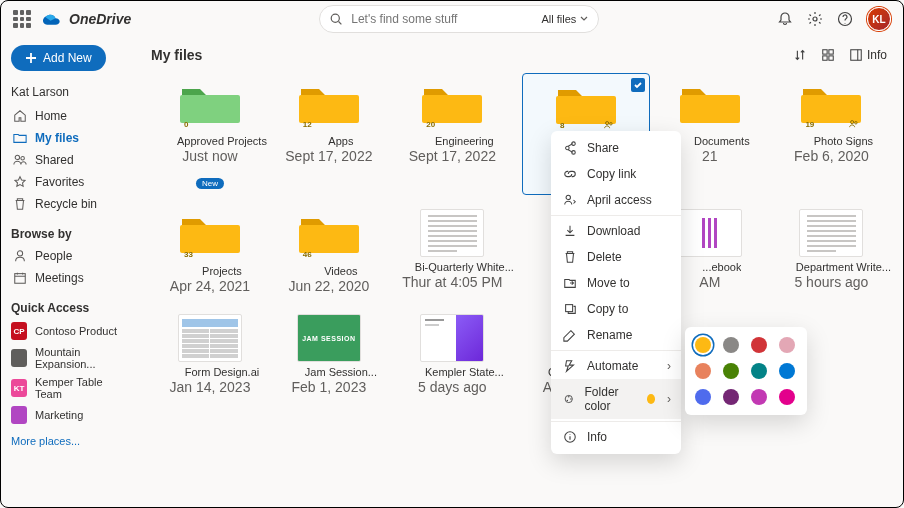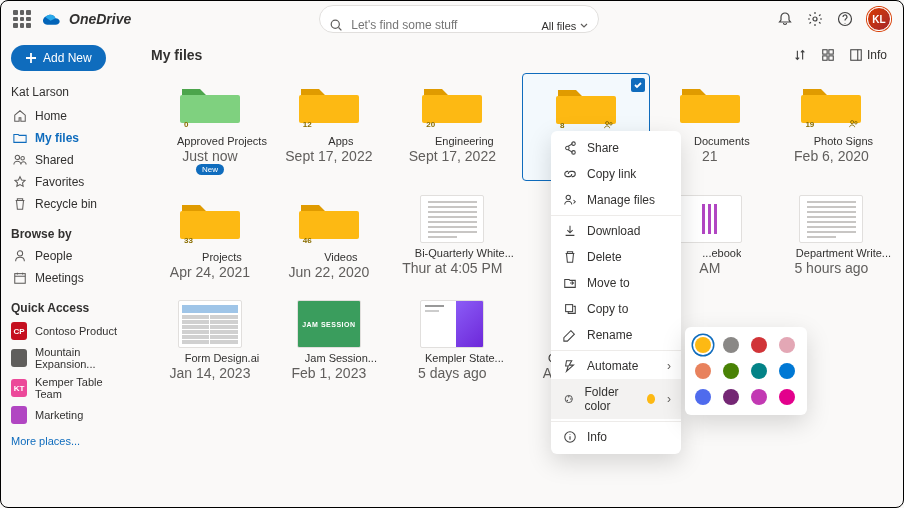--- a/index.html
+++ b/index.html
@@ -3,21 +3,21 @@
 <meta charset="utf-8">
 <style>
 * { margin: 0; padding: 0; box-sizing: border-box; font-family: 'Segoe UI', -apple-system, sans-serif; }
 body { background: #faf9f8; width: 904px; height: 508px; overflow: hidden; position: relative; border: 1px solid #000; border-radius: 8px; }
 .header { height: 36px; display: flex; align-items: center; padding: 0 12px; gap: 8px; }
 .app-launcher { width: 18px; height: 18px; display: grid; grid-template-columns: repeat(3,1fr); gap: 2px; cursor: pointer; }
 .app-launcher span { background: #616161; border-radius: 1px; }
 .logo-wrap { display: flex; align-items: center; gap: 6px; margin-left: 4px; font-style: italic; }
 .logo-cloud { width: 20px; height: 14px; }
 .logo-text { font-size: 14px; font-weight: 600; color: #323130; }
-.search-box { margin-left: 180px; width: 280px; height: 28px; background: #fff; border: 1px solid #e1dfdd; border-radius: 16px; display: flex; align-items: flex-end; padding: 0 10px; gap: 8px; }
+.search-box { margin-left: 180px; width: 280px; height: 28px; background: #fff; border: 1px solid #e1dfdd; border-radius: 16px; display: flex; align-items: center; padding: 0 10px; gap: 8px; }
 .search-box input { border: none; outline: none; flex: 1; font-size: 12px; color: #605e5c; background: transparent; }
 .search-filter { font-size: 11px; color: #323130; display: flex; align-items: center; gap: 4px; cursor: pointer; }
 .header-icons { margin-left: auto; display: flex; align-items: center; gap: 14px; }
 .header-icons svg { cursor: pointer; }
 .avatar { width: 24px; height: 24px; border-radius: 50%; background: linear-gradient(135deg,#d83b01,#a4262c); border: 1px solid #fff; box-shadow: 0 0 0 1px #d83b01; display:flex; align-items:center; justify-content:center; color:#fff; font-size:10px; font-weight:600;}
 
 .sidebar { position: absolute; left: 0; top: 36px; width: 140px; padding: 8px 10px; }
 .add-new { background: #0f6cbd; color: #fff; border: none; border-radius: 16px; padding: 6px 14px; font-size: 12px; display: flex; align-items: center; gap: 6px; cursor: pointer; }
 .username { font-size: 12px; color: #323130; margin-top: 14px; margin-bottom: 6px; }
 .nav-item { display: flex; align-items: center; gap: 8px; padding: 4px 2px; font-size: 12px; color: #323130; cursor: pointer; }
@@ -36,21 +36,21 @@
 .info-toggle { display: flex; align-items: center; gap: 4px; font-size: 12px; color: #323130; cursor: pointer; }
 
 .grid { display: grid; grid-template-columns: repeat(6, 1fr); gap: 8px 6px; }
 .file-item { display: flex; flex-direction: column; align-items: center; cursor: pointer; position: relative; padding: 6px 2px; }
 .file-item.selected { border: 1.5px solid #0f6cbd; border-radius: 4px; background: #f3f9fd; }
 .check { position: absolute; top: 4px; right: 4px; width: 14px; height: 14px; background: #0f6cbd; border-radius: 2px; display: flex; align-items: center; justify-content: center; }
 .folder-svg { width: 64px; height: 48px; }
 .file-thumb { width: 64px; height: 48px; background: #fff; border: 1px solid #e1dfdd; border-radius: 2px; display: flex; align-items: center; justify-content: center; overflow: hidden; position:relative; }
 .file-name { font-size: 11px; color: #323130; margin-top: 4px; text-align: center; max-width: 100px; white-space: nowrap; overflow: hidden; text-overflow: ellipsis; margin-left: 24px; }
 .file-meta { font-size: 14px; color: #605e5c; margin-top: 1px; }
-.new-badge { background: #0f6cbd; color: #fff; font-size: 8px; padding: 1px 6px; border-radius: 8px; margin-top: 0; }
+.new-badge { background: #0f6cbd; color: #fff; font-size: 8px; padding: 1px 6px; border-radius: 8px; margin-top: 14px; }
 .folder-count { position: absolute; bottom: 2px; left: 6px; font-size: 8px; color: #8a6d00; font-weight: 600; }
 .share-icon { position: absolute; bottom: 2px; right: 4px; }
 
 .context-menu { position: absolute; left: 550px; top: 130px; width: 130px; background: #fff; border-radius: 6px; box-shadow: 0 8px 24px rgba(0,0,0,0.15); padding: 4px 0; z-index: 100; }
 .ctx-item { display: flex; align-items: center; gap: 10px; padding: 6px 12px; font-size: 12px; color: #323130; cursor: pointer; position: relative; }
 .ctx-item.has-sub::after { content: '›'; position: absolute; right: 10px; color: #605e5c; }
 .ctx-item.highlighted { background: #f3f2f1; }
 .ctx-color-dot { width: 10px; height: 10px; border-radius: 50%; background: #fdb913; margin-left: auto; margin-right: 14px; }
 
 .color-picker { position: absolute; left: 684px; top: 326px; background: #fff; border-radius: 6px; box-shadow: 0 8px 24px rgba(0,0,0,0.15); padding: 10px; display: grid; grid-template-columns: repeat(4, 18px); gap: 10px; z-index: 101; }
@@ -442,21 +442,21 @@
       <svg width="14" height="14" viewBox="0 0 16 16">
         <path d="M6 8a3 3 0 0 1 3-3h2a3 3 0 0 1 0 6h-1M10 8a3 3 0 0 1-3 3H5a3 3 0 0 1 0-6h1" fill="none" stroke="#424242" stroke-width="1.2"></path>
       </svg>
       <span>Copy link</span>
     </div>
   <div class="ctx-item">
       <svg width="14" height="14" viewBox="0 0 16 16">
         <circle cx="6" cy="5" r="2.5" fill="none" stroke="#424242" stroke-width="1.2"></circle>
         <path d="M2 13c0-2 2-3.5 4-3.5s4 1.5 4 3.5M12 8l2 2-2 2" fill="none" stroke="#424242" stroke-width="1.2"></path>
       </svg>
-      <span>Manage files</span>
+      <span>April access</span>
     </div>
   <div style="height:1px;background:#edebe9;margin:2px 0"></div>
   <div class="ctx-item">
       <svg width="14" height="14" viewBox="0 0 16 16">
         <path d="M8 2v8M5 7l3 3 3-3M3 13h10" fill="none" stroke="#424242" stroke-width="1.2"></path>
       </svg>
       <span>Download</span>
     </div>
   <div class="ctx-item">
       <svg width="14" height="14" viewBox="0 0 16 16">

